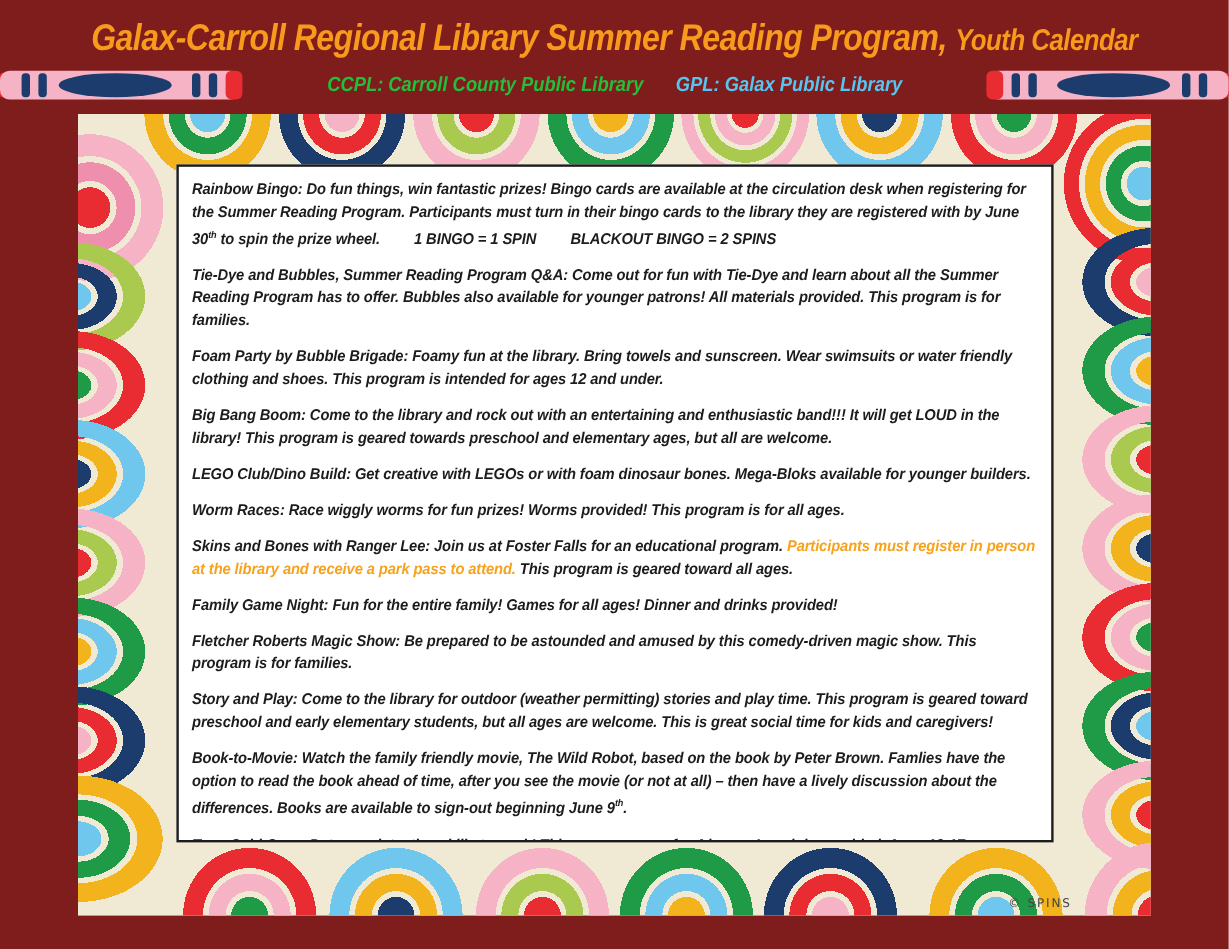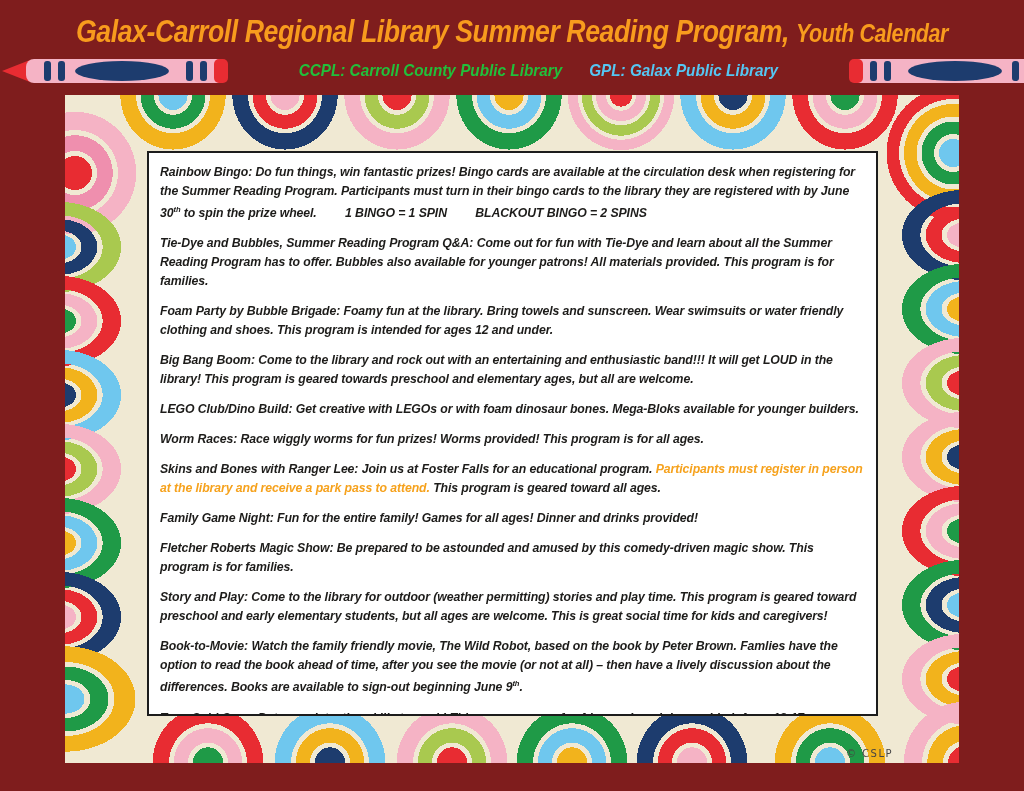--- a/index.html
+++ b/index.html
@@ -21,41 +21,42 @@
     font-weight:bold;
     letter-spacing:-0.5px;
   }
   .title-main{font-size:31px;}
   .title-suffix{font-size:25px;margin-left:8px;}
   .legend-row{
     margin-top:2px;
     height:38px;
     display:flex;
     align-items:center;
+    justify-content:center;
     gap:20px;
   }
   .legend-text{
     display:flex;gap:30px;
     font-style:italic;font-weight:bold;font-size:17px;
     transform:scaleX(0.9);transform-origin:center;
     white-space:nowrap;
   }
   .crayon{flex:0 0 auto;}
   
   .mat{
     position:absolute;
     left:65px;top:95px;
     width:894px;height:668px;
     background:#f0e9d3;
     overflow:hidden;
   }
   .ring{position:absolute;border-radius:50%;}
   .content-box{
     position:absolute;
-    left:82px;top:56px;
+    left:82px;top:42px;
     width:731px;height:565px;
     background:#ffffff;
     border:2px solid #1c1c1c;
     box-sizing:border-box;
     padding:9px 0 0 11px;
     overflow:hidden;
   }
   .content-inner{
     width:746px;              
     transform:scaleX(0.945);
@@ -158,16 +159,16 @@
           <p class="program"><span>LEGO Club/Dino Build: Get creative with LEGOs or with foam dinosaur bones. Mega-Bloks available for younger builders.</span></p>
           <p class="program"><span>Worm Races: Race wiggly worms for fun prizes! Worms provided! This program is for all ages.</span></p>
           <p class="program"><span>Skins and Bones with Ranger Lee: Join us at Foster Falls for an educational program. </span><span class="orange">Participants must register in person at the library and receive a park pass to attend.</span><span> This program is geared toward all ages.</span></p>
           <p class="program"><span>Family Game Night: Fun for the entire family! Games for all ages! Dinner and drinks provided!</span></p>
           <p class="program"><span>Fletcher Roberts Magic Show: Be prepared to be astounded and amused by this comedy-driven magic show. This program is for families.</span></p>
           <p class="program"><span>Story and Play: Come to the library for outdoor (weather permitting) stories and play time. This program is geared toward preschool and early elementary students, but all ages are welcome. This is great social time for kids and caregivers!</span></p>
           <p class="program"><span>Book-to-Movie: Watch the family friendly movie, The Wild Robot, based on the book by Peter Brown. Famlies have the option to read the book ahead of time, after you see the movie (or not at all) – then have a lively discussion about the differences. Books are available to sign-out beginning June 9</span><sup>th</sup><span>.</span></p>
           <p class="program"><span>Teen Cold Case: Put your detective skills to work! This program runs for 4 hours. Lunch is provided. Ages 13-17.</span></p>
         </div>
     </div>
-    <div class="credit">© CSLP</div>
+    <div class="credit">© SPINS</div>
   </div>
 
 </div>
 
 </body></html>

